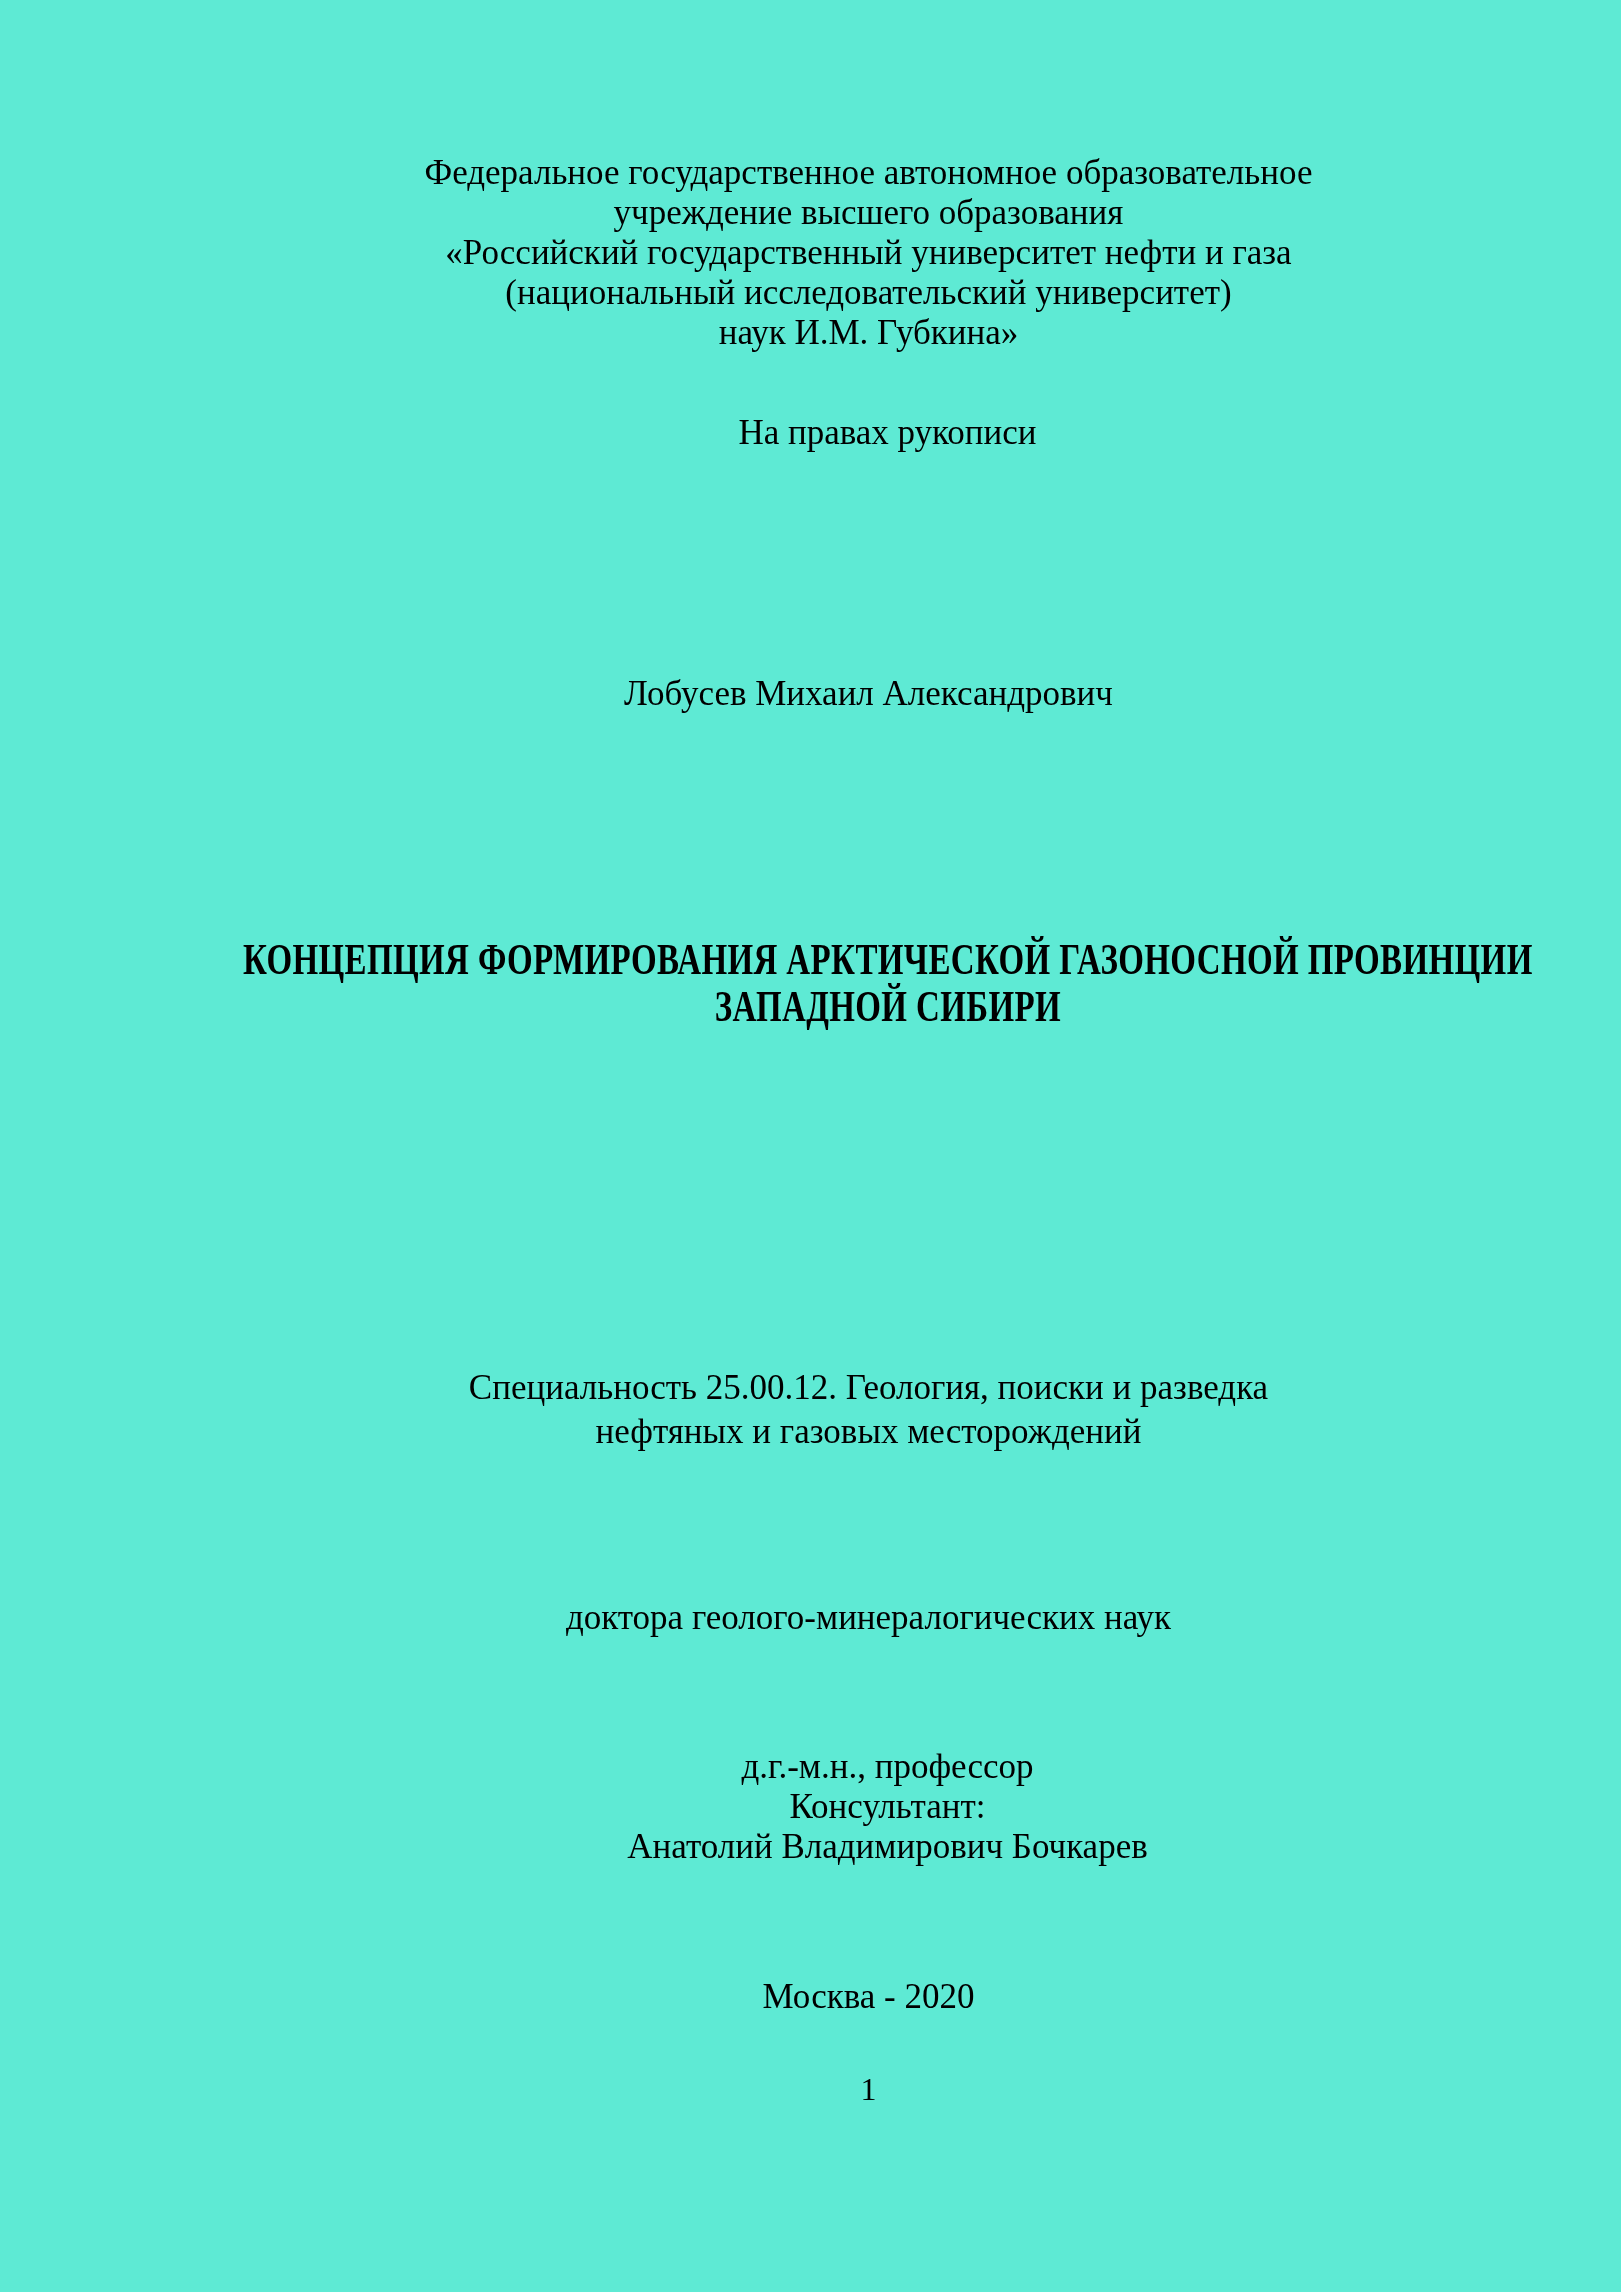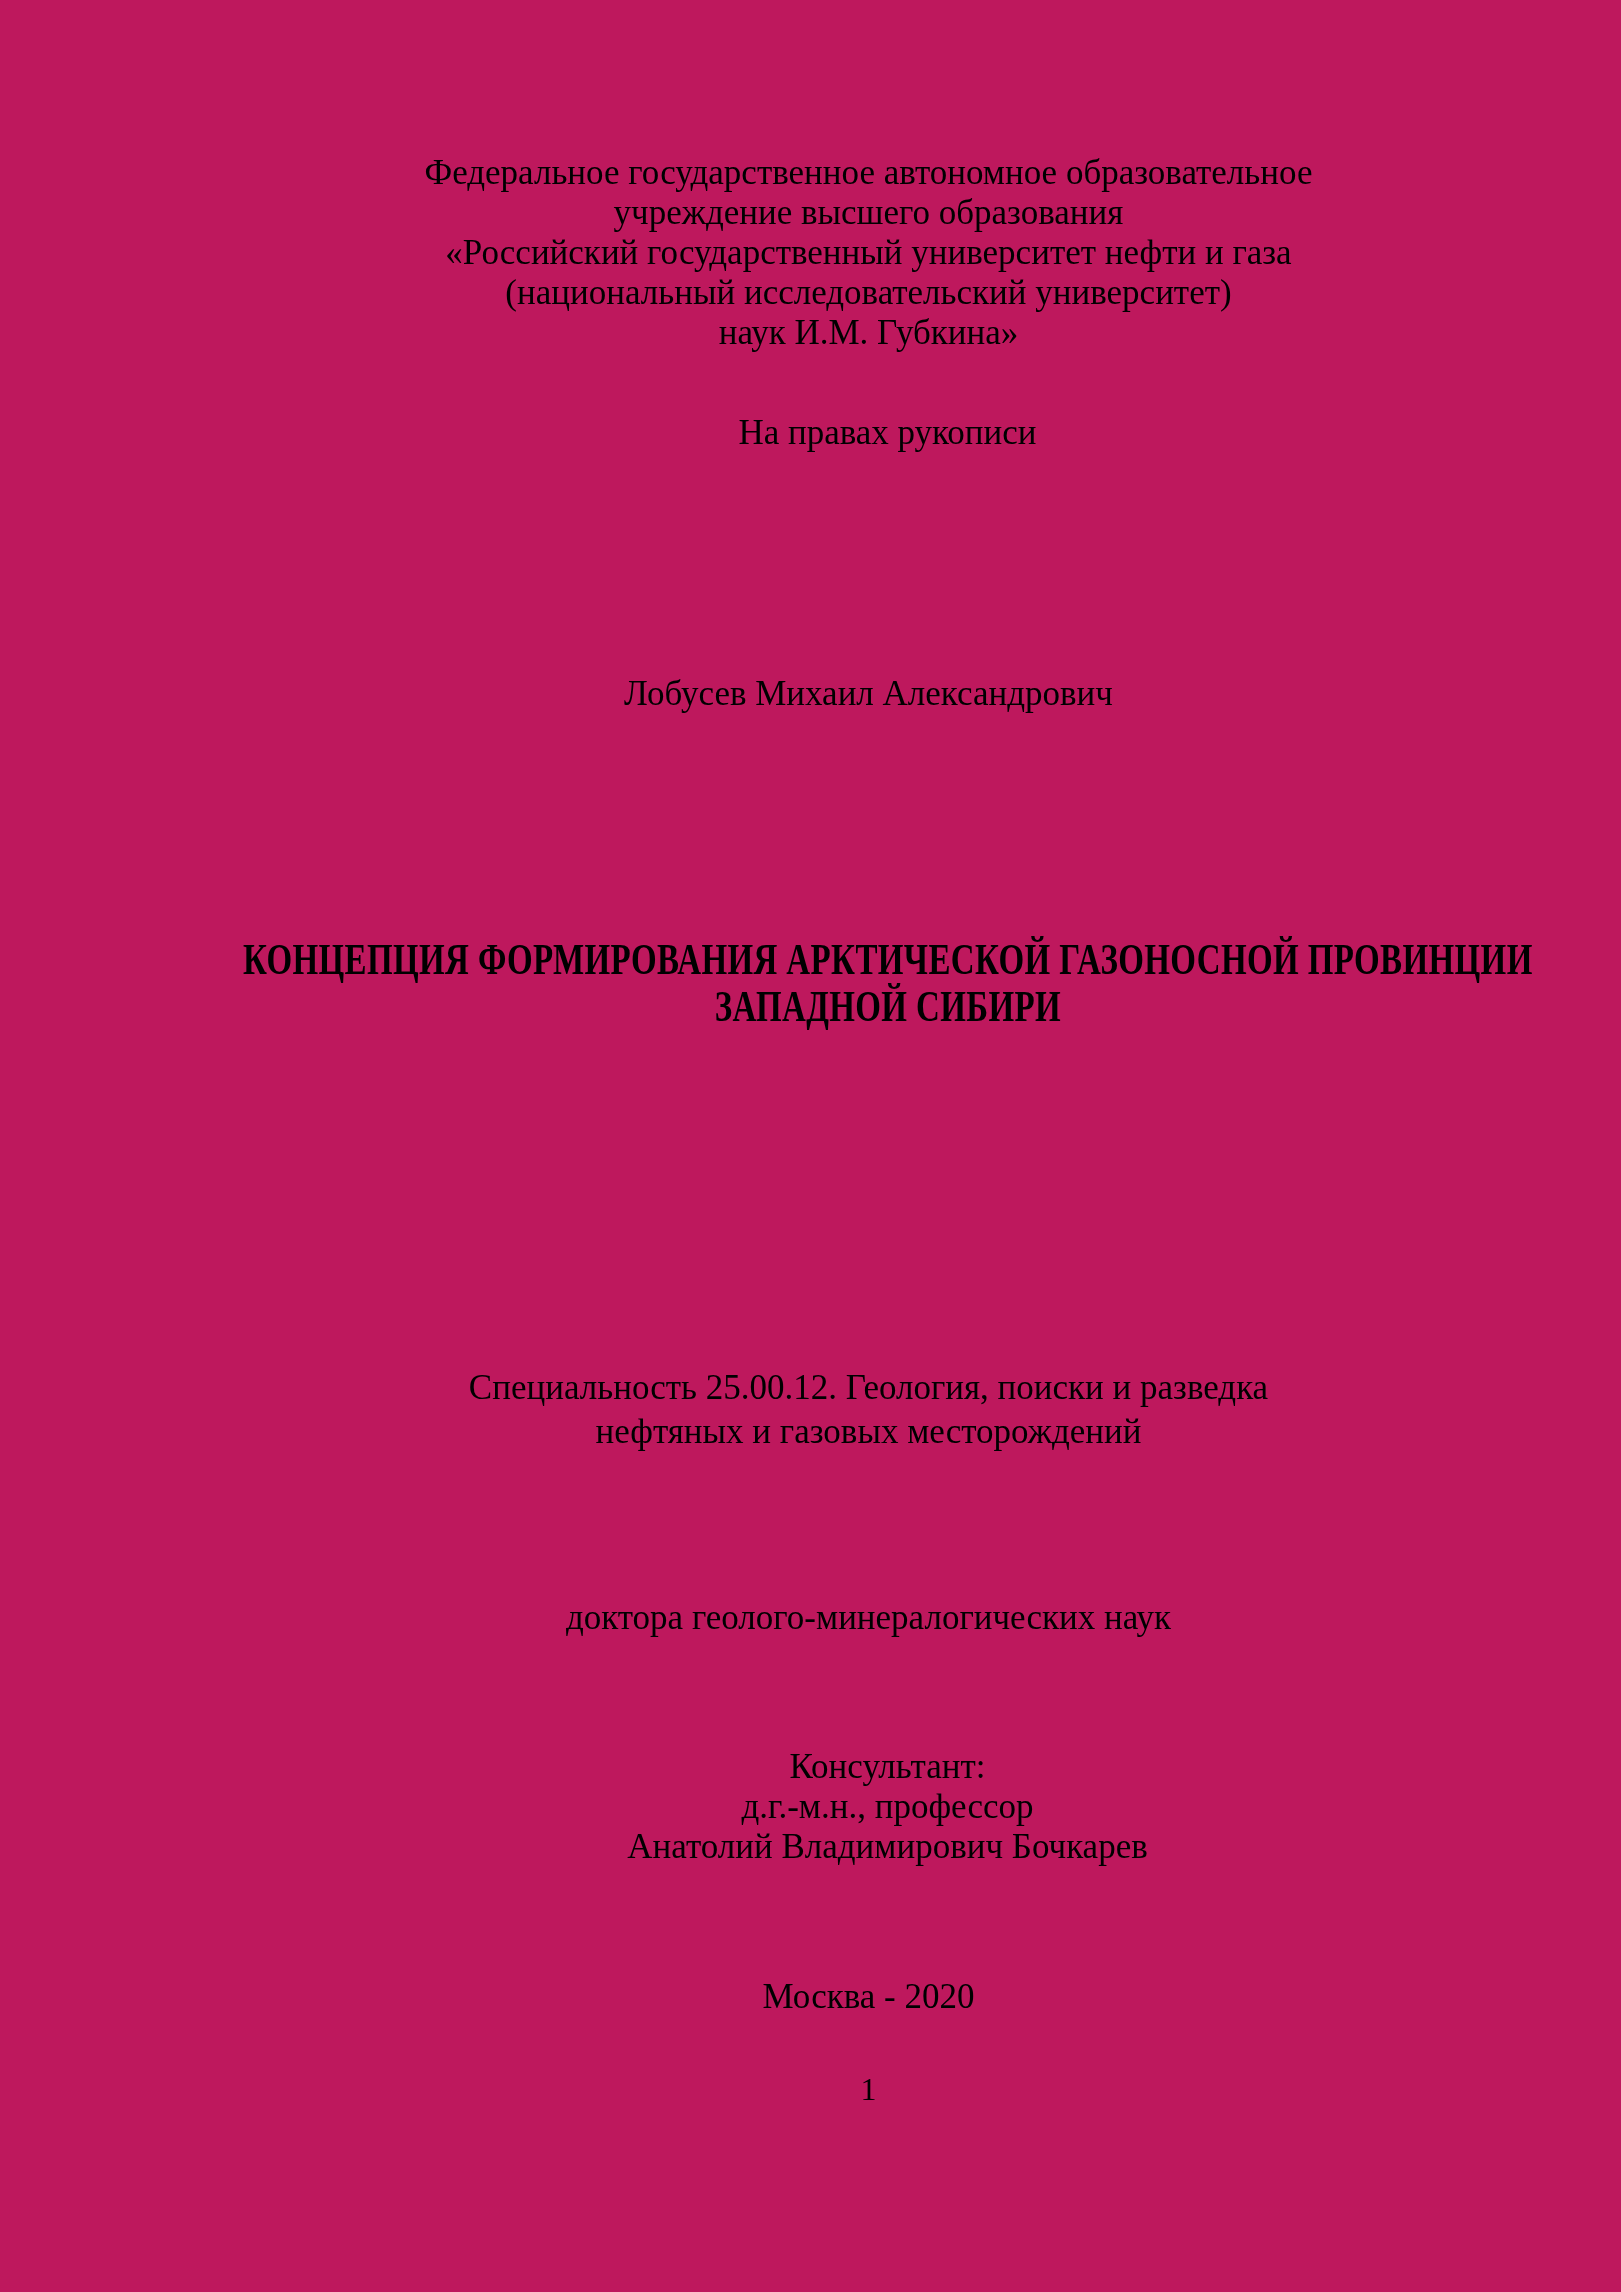--- a/index.html
+++ b/index.html
@@ -2,21 +2,21 @@
 <html lang="ru"><head>
 <meta charset="utf-8">
 <style>
   * { margin: 0; padding: 0; box-sizing: border-box; }
   html, body { background: #ffffff; }
   .page {
     position: relative;
     width: 1621px;
     height: 2293px;
     margin: 0 auto;
-    background: #be185d;
+    background: #5eead4;
     color: #000000;
     font-family: "Liberation Serif", serif;
     overflow: hidden;
   }
   .content {
     padding: 153px 77px 0 231px; 
   }
   .block { font-size: 35px; line-height: 40px; }
   .center { text-align: center; margin-right: 38px; } 
   .right  { text-align: center; }
@@ -78,22 +78,22 @@
     <div class="block center specialty">
       <div class="line">Специальность 25.00.12. Геология, поиски и разведка</div>
       <div class="line">нефтяных и газовых месторождений</div>
     </div>
 
     <div class="block center degree">
       <div class="line">доктора геолого-минералогических наук</div>
     </div>
 
     <div class="block right consultant">
+      <div class="line">д.г.-м.н., профессор</div>
       <div class="line">Консультант:</div>
-      <div class="line">д.г.-м.н., профессор</div>
       <div class="line">Анатолий Владимирович Бочкарев</div>
     </div>
 
     <div class="block center city-year">Москва - 2020</div>
 
     <div class="block center page-number">1</div>
 
   </div>
 </div>
 

